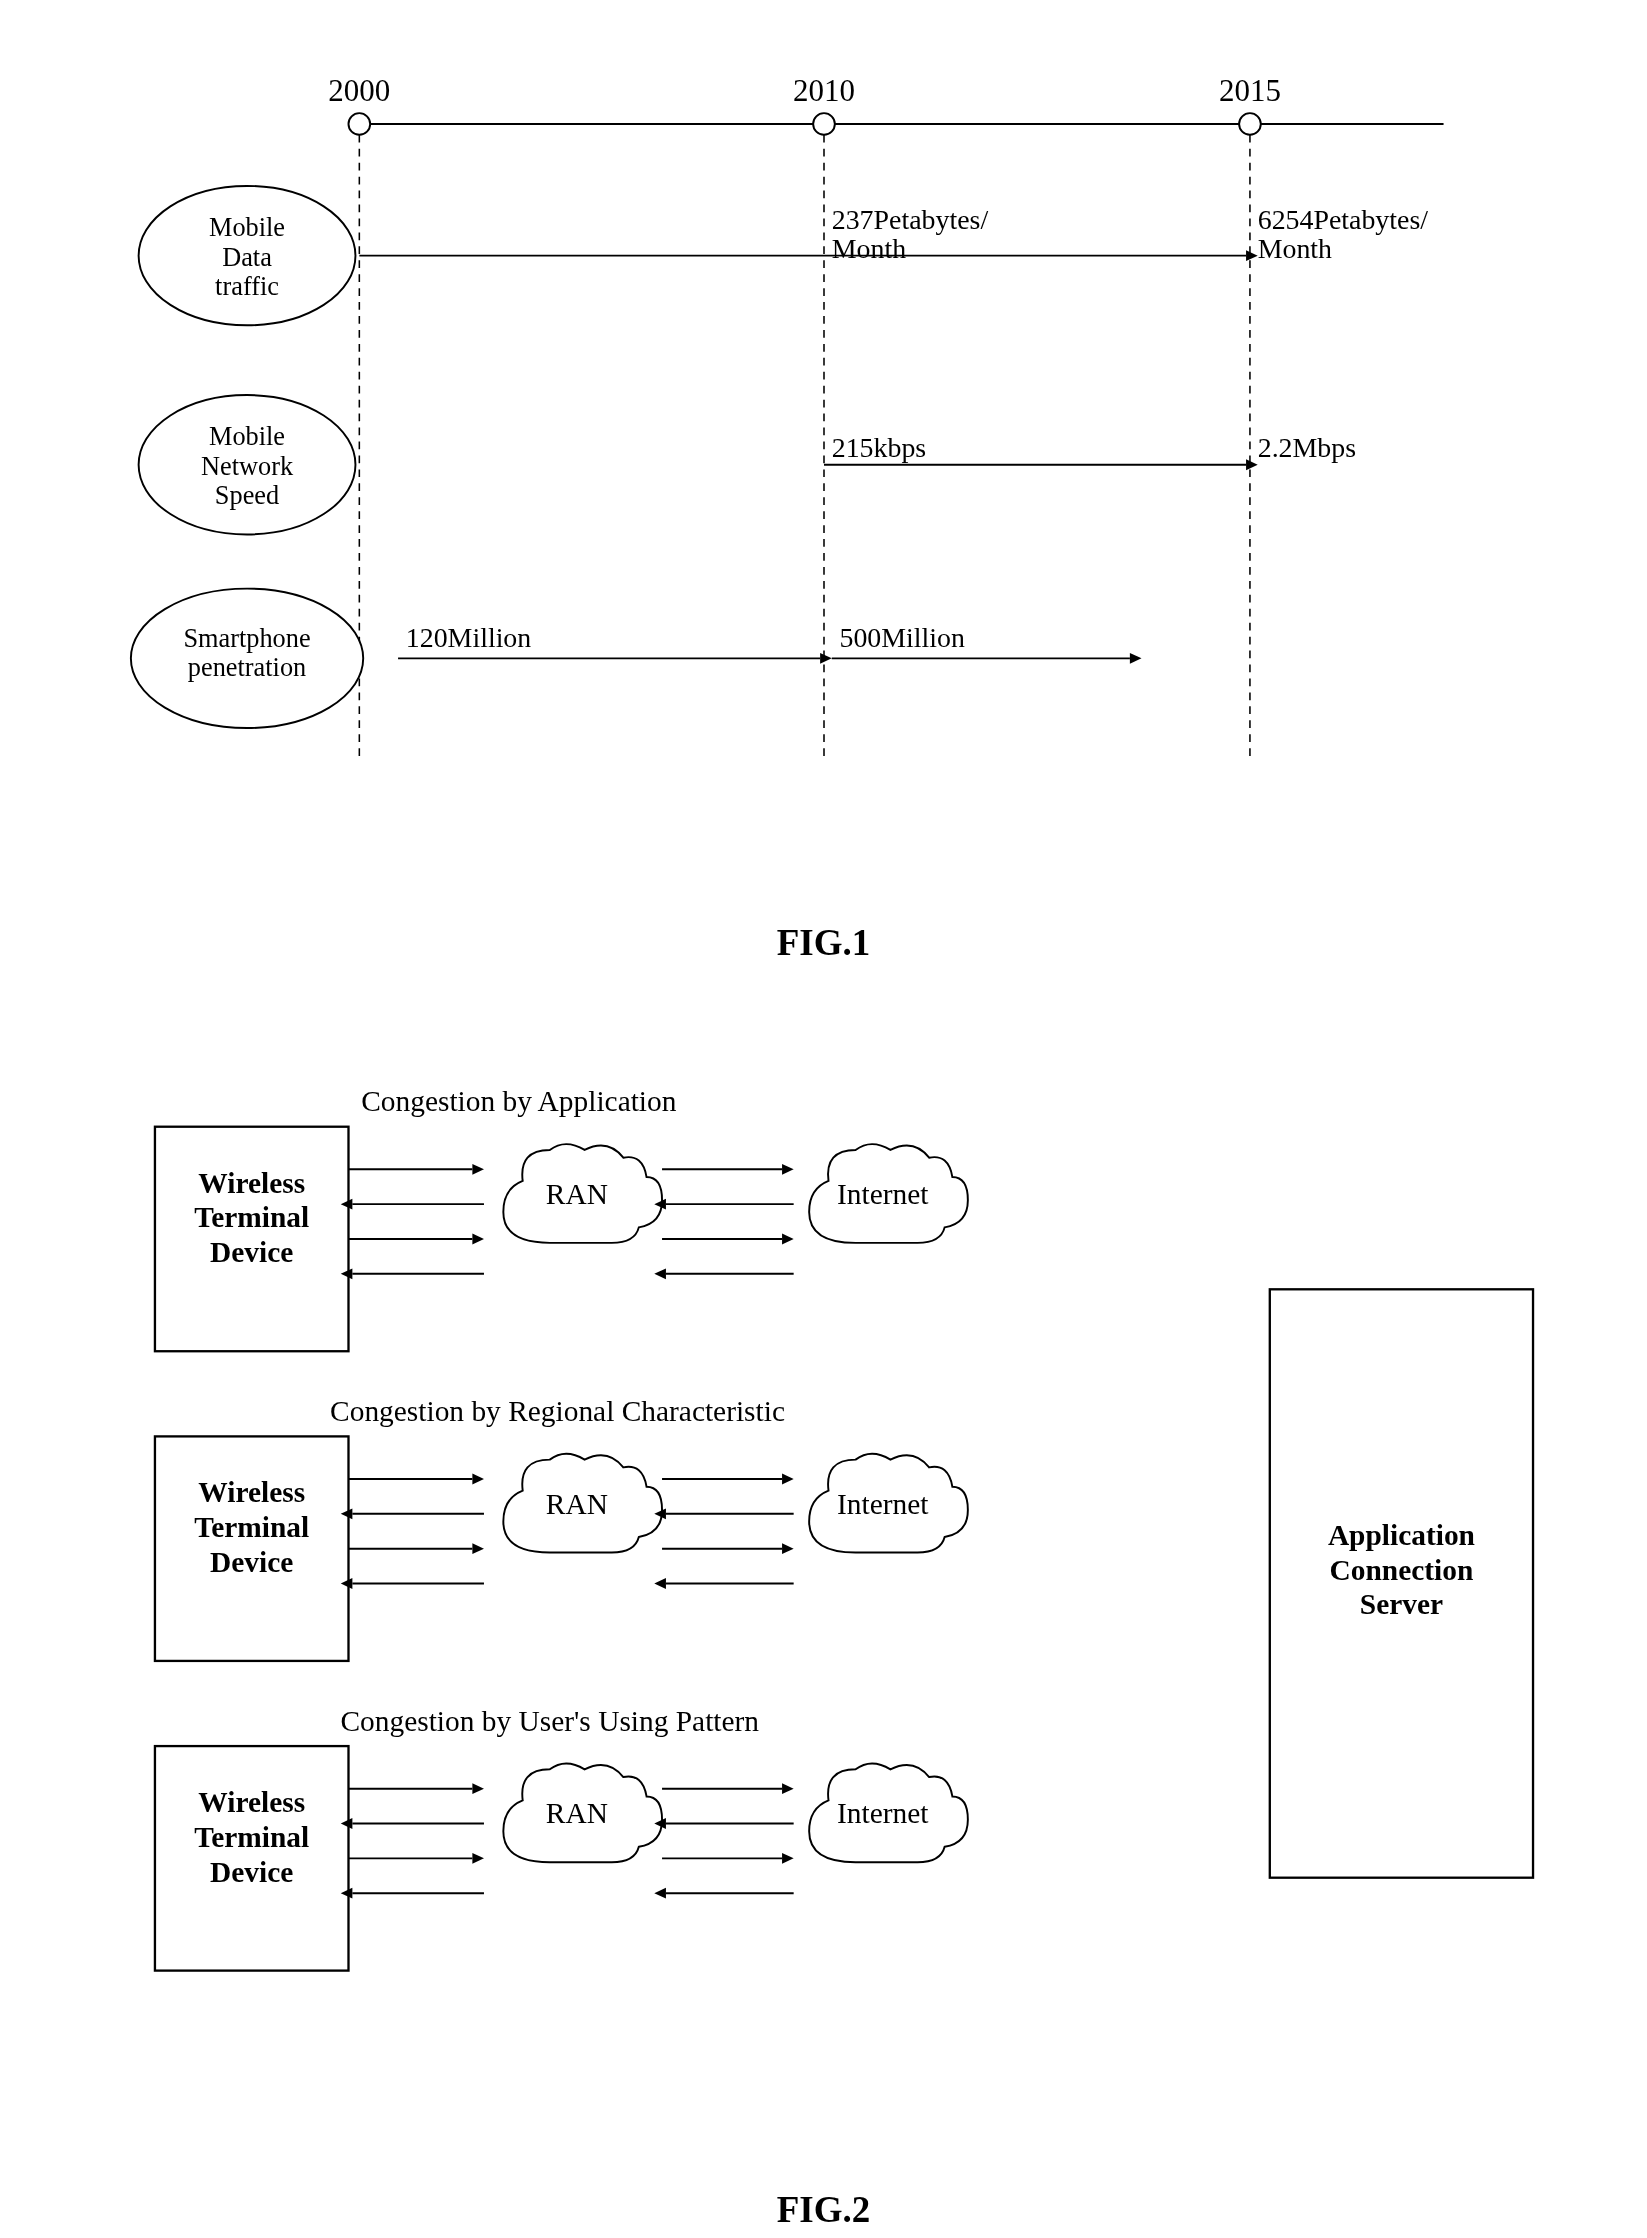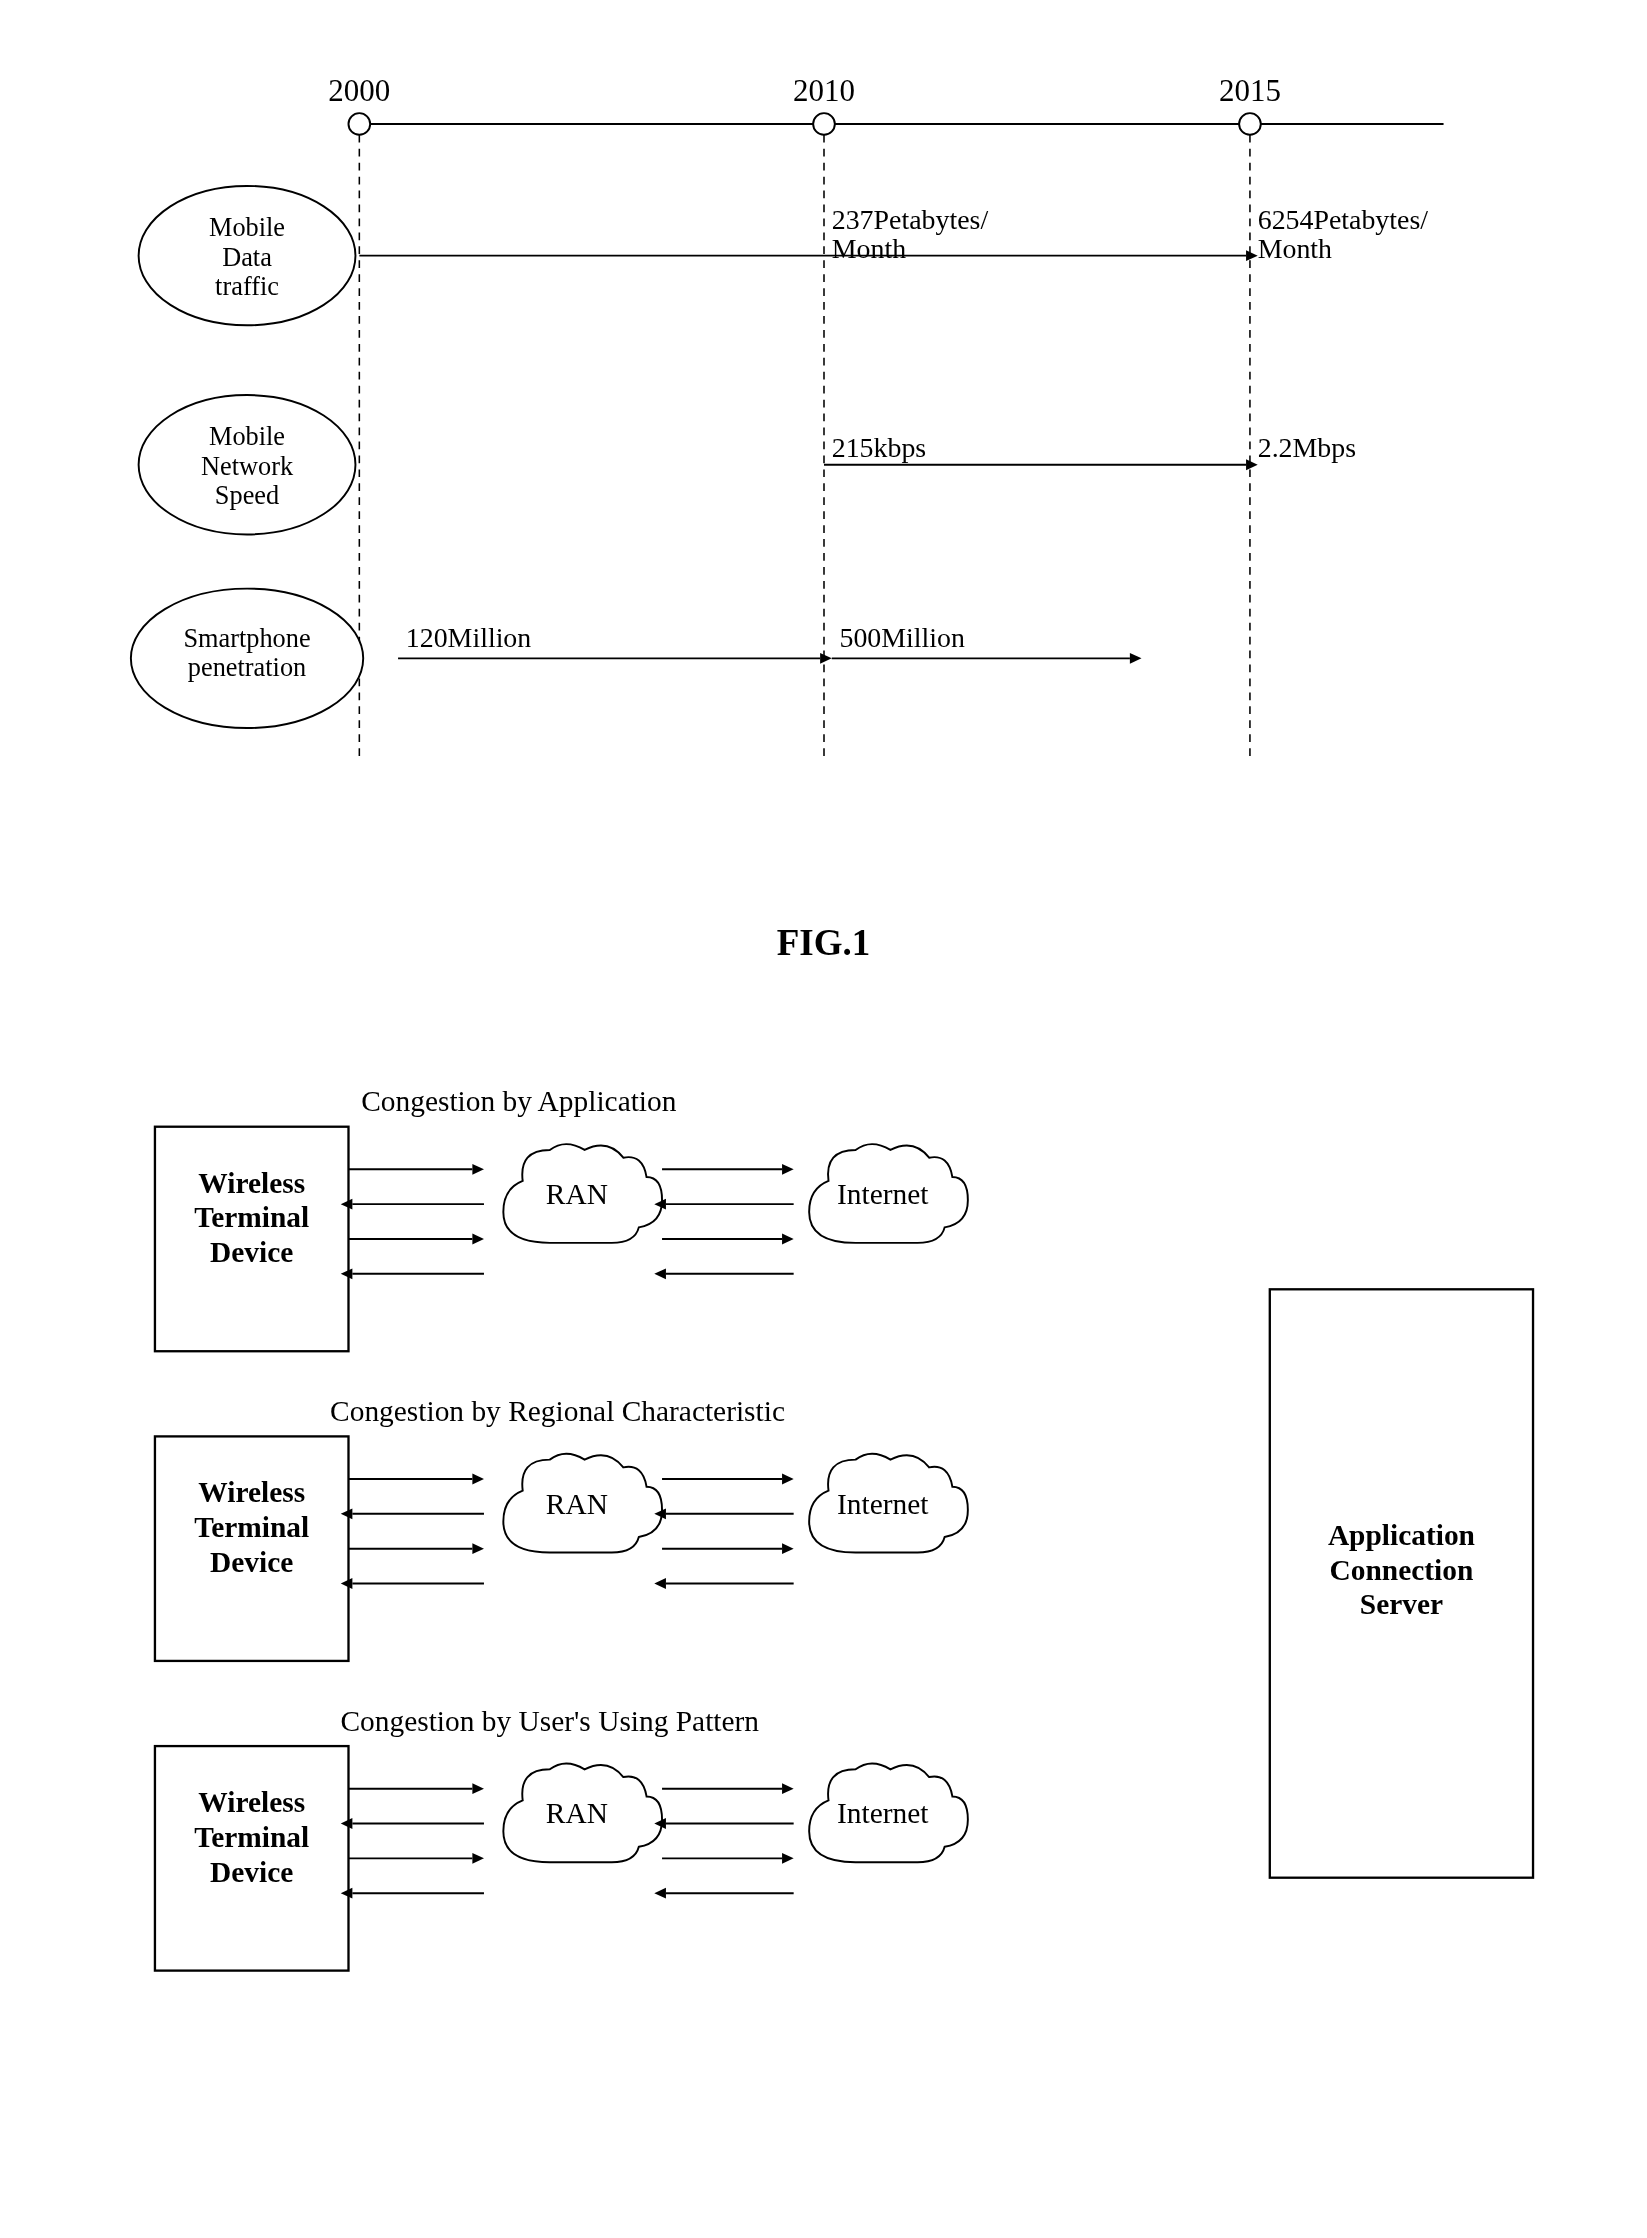--- a/index.html
+++ b/index.html
@@ -245,16 +245,17 @@
         <polygon points="740,1113 725,1120 740,1127" fill="#000"></polygon>
 
         <g transform="translate(905, 940)">
           <path d="M80,140 Q20,140 20,100 Q20,70 45,60 Q40,20 80,20 Q100,5 125,20 Q155,5 175,30 Q200,25 205,55 Q225,55 225,85 Q225,115 195,120 Q190,140 160,140 Z" fill="white" stroke="#000" stroke-width="2.5"></path>
           <text x="115" y="90" text-anchor="middle" font-size="38" font-family="Times New Roman">Internet</text>
         </g>
 
       </svg>
     </div>
 
+    <div class="fig2-caption">FIG.2</div>
   </div>
 
 </div>
 
 
 </body></html>

